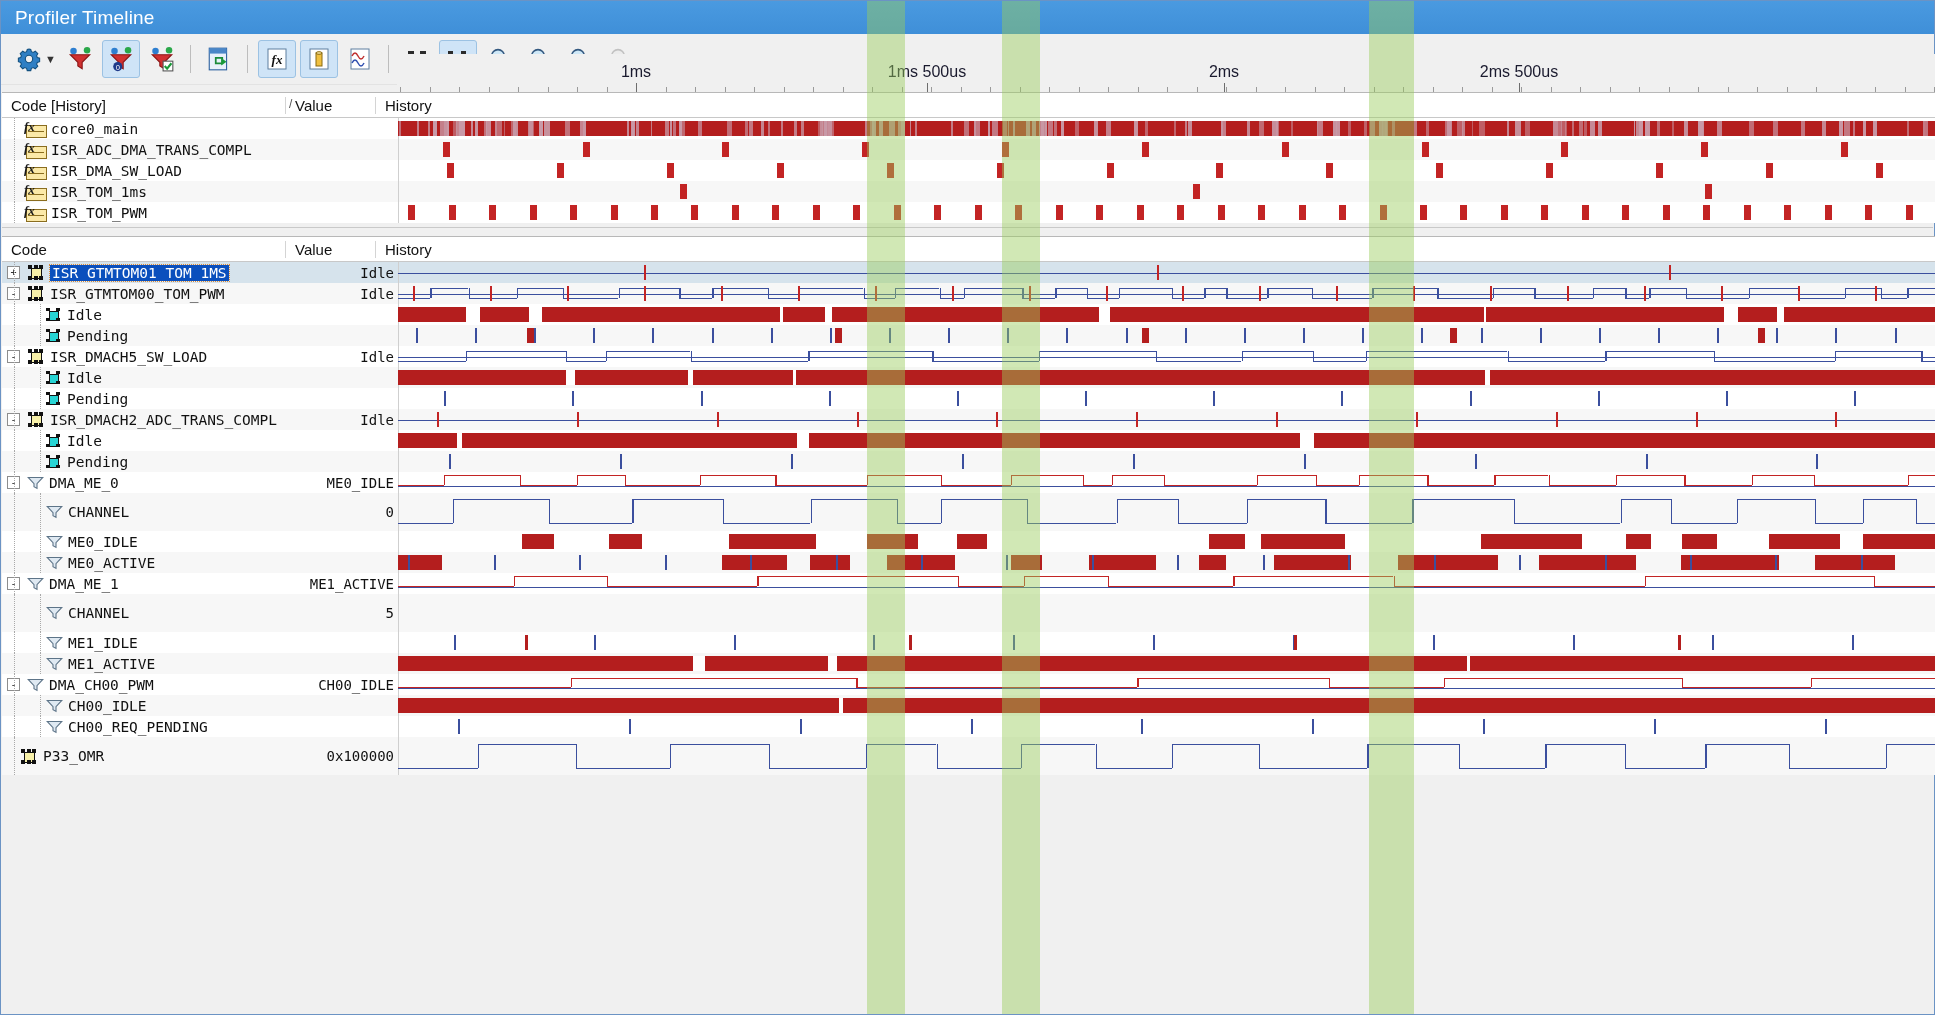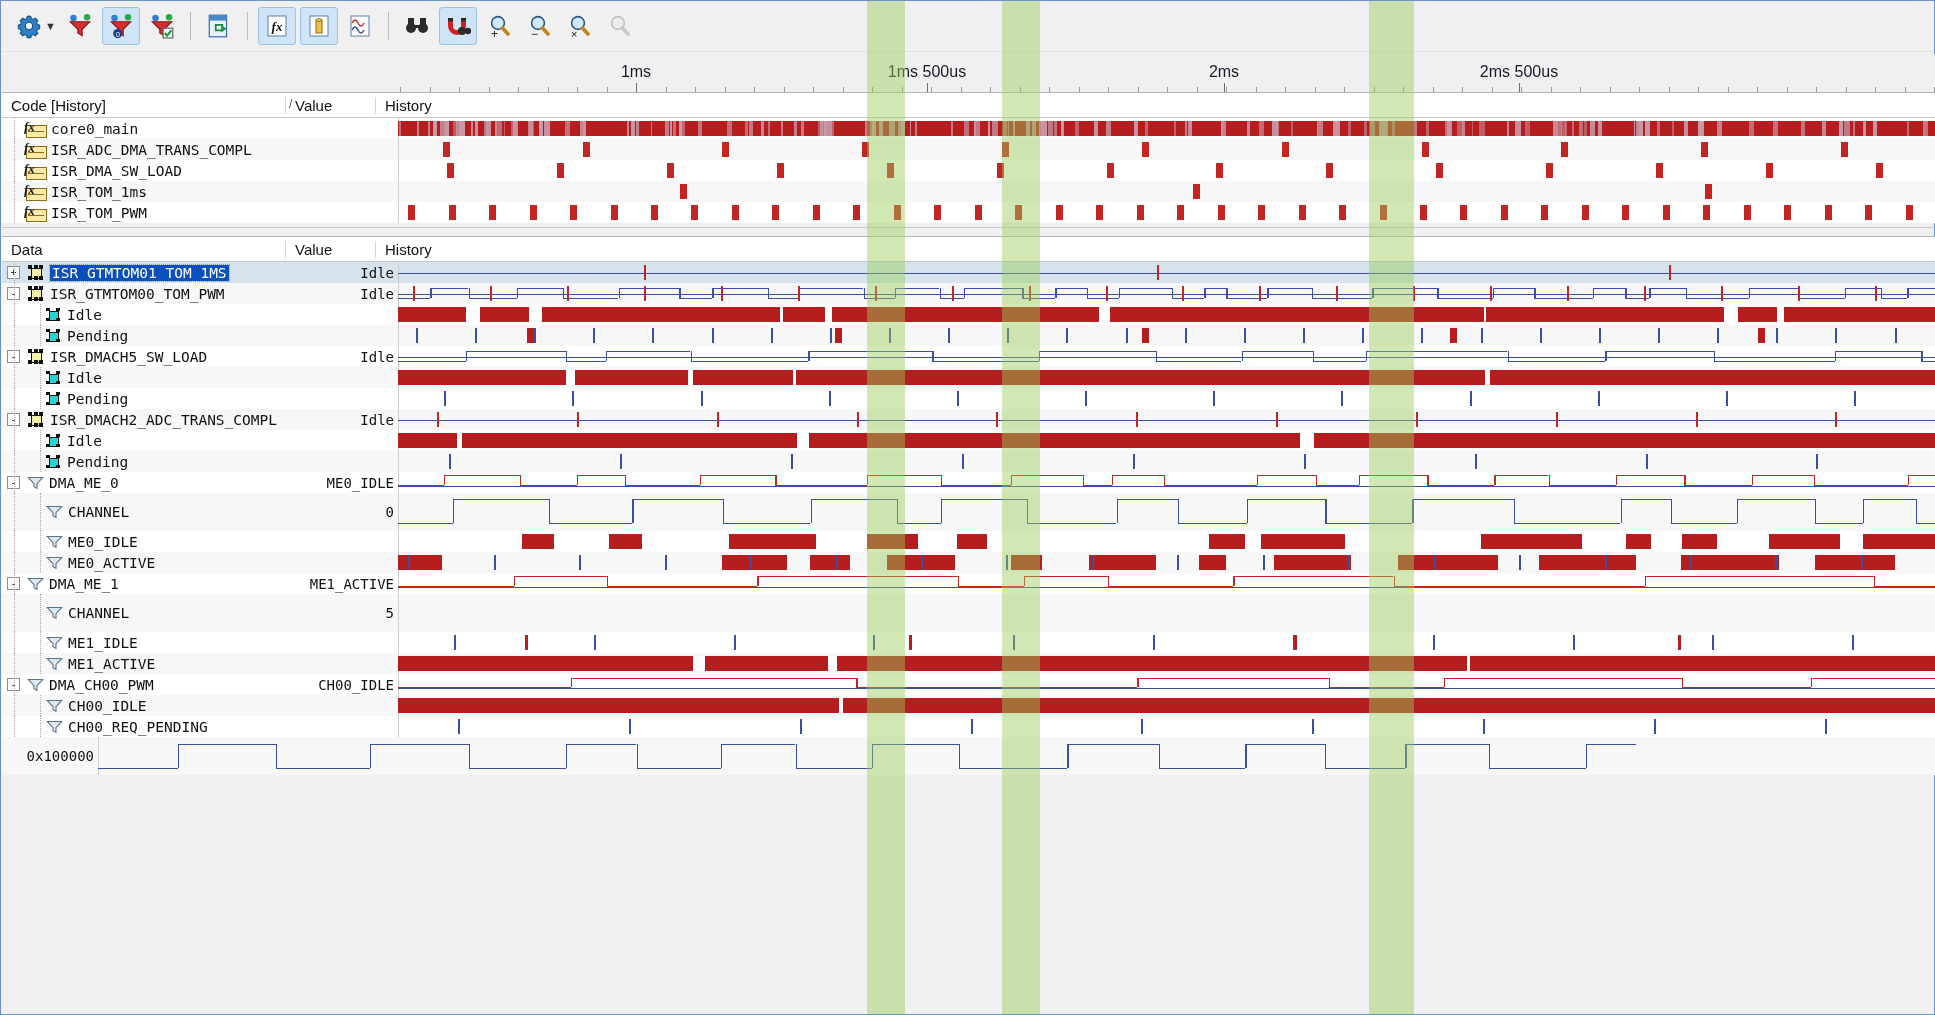--- a/index.html
+++ b/index.html
@@ -72,20 +72,23 @@
   .blk{position:absolute;}
   .hr{position:absolute;height:1.4px;}
   .vr{position:absolute;width:1.4px;}
   .leftedge{position:absolute;left:0;top:0;bottom:0;width:1px;background:#cfcfcf;}
 </style>
 </head>
 <body>
 
 <div class="win">
 
+  <div class="titlebar">
+    <span class="t">Profiler Timeline</span>
+  </div>
 
   <div class="toolbar">
     <div class="tb">
       <svg width="26" height="26" viewBox="0 0 24 24">
           <g fill="#2f7fc4" stroke="#12507f" stroke-width="1">
         <path d="M12 2.8l1.6.3.6 2.1 1.7.7 1.9-1.1 2.3 2.3-1.1 1.9.7 1.7 2.1.6v3.2l-2.1.6-.7 1.7 1.1 1.9-2.3 2.3-1.9-1.1-1.7.7-.6 2.1h-3.2l-.6-2.1-1.7-.7-1.9 1.1-2.3-2.3 1.1-1.9-.7-1.7-2.1-.6v-3.2l2.1-.6.7-1.7-1.1-1.9 2.3-2.3 1.9 1.1 1.7-.7.6-2.1z"></path>
           </g>
         <circle cx="12" cy="12" r="3.4" fill="#f0f0f0" stroke="#12507f" stroke-width="1"></circle>
         </svg>
     </div>
@@ -564,21 +567,21 @@
             <div class="blk" style="left: 1507.6px; top: 3px; width: 7px; height: 15px; background: rgb(195, 36, 36);"></div>
           </div>
         </div>
       </div>
   </div>
 
   <div class="splitter" style="top:226px;"></div>
 
   <div class="panel" id="data-panel" style="top:235px;width:1933px;">
     <div class="hdr">
-      <div class="c1">Data</div>
+      <div class="c1">Code</div>
       <div class="c2">Value</div>
       <div class="c3">History</div>
     </div>
     <div class="rows" id="data-rows">
         <div class="row sel">
           <div class="cellname">
             <div class="guide" style="left: 12px;"></div>
             <span style="display: inline-block; width: 5px;"></span>
             <span class="exp" style="margin-right: 7px;">+</span>
             <span class="ico ico-node">
@@ -1367,20 +1370,34 @@
             <div class="blk" style="left: 401.6px; top: 3px; width: 2px; height: 15px; background: rgb(59, 79, 158);"></div>
             <div class="blk" style="left: 572.5px; top: 3px; width: 2px; height: 15px; background: rgb(59, 79, 158);"></div>
             <div class="blk" style="left: 743.4px; top: 3px; width: 2px; height: 15px; background: rgb(59, 79, 158);"></div>
             <div class="blk" style="left: 914.3px; top: 3px; width: 2px; height: 15px; background: rgb(59, 79, 158);"></div>
             <div class="blk" style="left: 1085.1px; top: 3px; width: 2px; height: 15px; background: rgb(59, 79, 158);"></div>
             <div class="blk" style="left: 1256px; top: 3px; width: 2px; height: 15px; background: rgb(59, 79, 158);"></div>
             <div class="blk" style="left: 1426.9px; top: 3px; width: 2px; height: 15px; background: rgb(59, 79, 158);"></div>
           </div>
         </div>
         <div class="row alt" style="height: 38px;">
+          <div class="cellname" style="height: 38px;">
+            <div class="guide" style="left: 12px;"></div>
+            <span style="display: inline-block; width: 18px;"></span>
+            <span class="ico ico-node">
+              <span class="body"></span>
+              <span class="b" style="left:1px;top:0"></span>
+              <span class="b" style="left:12px;top:0"></span>
+              <span class="b" style="left:1px;top:11px"></span>
+              <span class="b" style="left:12px;top:11px"></span>
+              <span class="b" style="left:6.5px;top:0"></span>
+              <span class="b" style="left:6.5px;top:11px"></span>
+            </span>
+            <span class="label">P33_OMR</span>
+          </div>
           <div class="cellval" style="height: 38px; line-height: 38px;">0x100000</div>
           <div class="cellhist" style="height: 38px;">
             <div class="leftedge"></div>
             <div class="hr" style="left: 0px; top: 31px; width: 80.1px; background: rgb(59, 79, 158);"></div>
             <div class="vr" style="left: 80.1px; top: 7px; height: 24px; background: rgb(59, 79, 158);"></div>
             <div class="hr" style="left: 80.1px; top: 7px; width: 97.6px; background: rgb(59, 79, 158);"></div>
             <div class="vr" style="left: 177.8px; top: 7px; height: 24px; background: rgb(59, 79, 158);"></div>
             <div class="hr" style="left: 177.8px; top: 31px; width: 94.2px; background: rgb(59, 79, 158);"></div>
             <div class="vr" style="left: 272px; top: 7px; height: 24px; background: rgb(59, 79, 158);"></div>
             <div class="hr" style="left: 272px; top: 7px; width: 99px; background: rgb(59, 79, 158);"></div>

